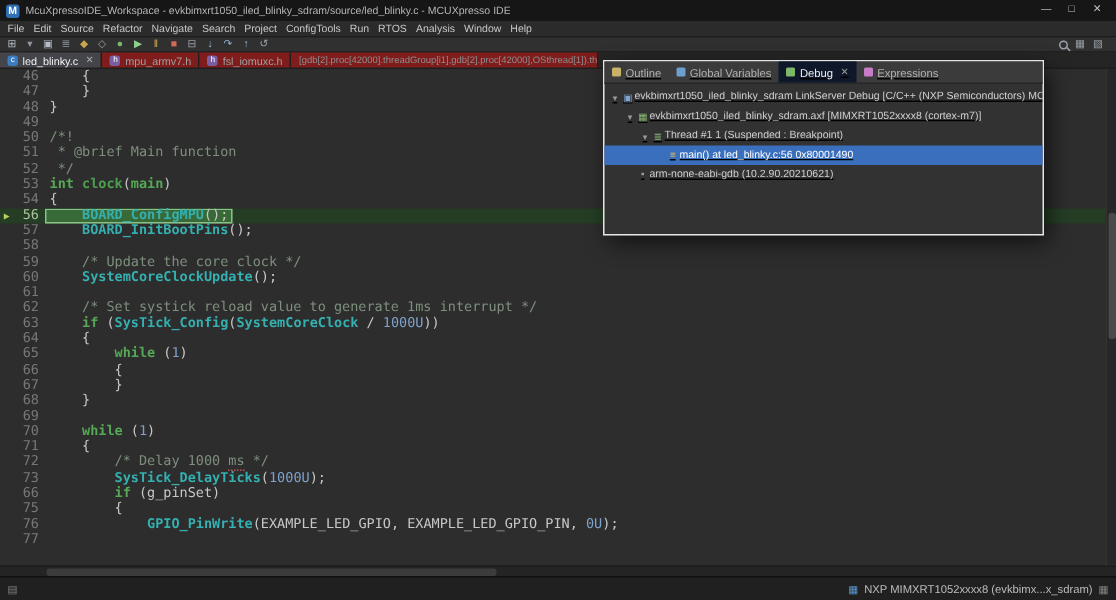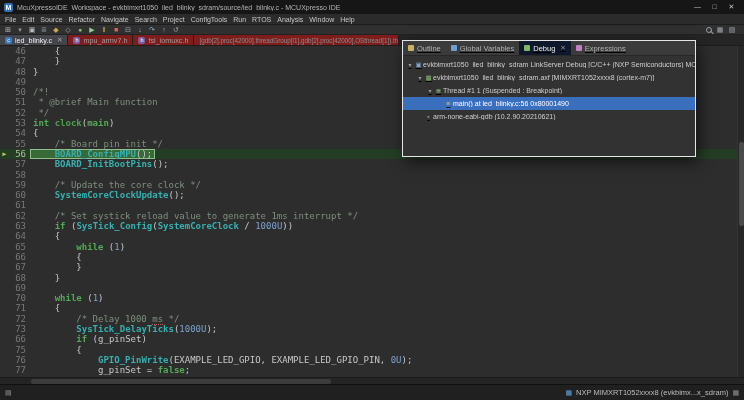--- a/index.html
+++ b/index.html
@@ -157,21 +157,20 @@
     <div>
         <div class="code-line"><span class="annot"></span><span class="lnum">46</span><span class="code-text"><span class="tok-p">    {</span></span></div>
         <div class="code-line"><span class="annot"></span><span class="lnum">47</span><span class="code-text"><span class="tok-p">    }</span></span></div>
         <div class="code-line"><span class="annot"></span><span class="lnum">48</span><span class="code-text"><span class="tok-p">}</span></span></div>
         <div class="code-line"><span class="annot"></span><span class="lnum">49</span><span class="code-text"></span></div>
         <div class="code-line"><span class="annot"></span><span class="lnum">50</span><span class="code-text"><span class="tok-c">/*!</span></span></div>
         <div class="code-line"><span class="annot"></span><span class="lnum">51</span><span class="code-text"><span class="tok-c"> * @brief Main function</span></span></div>
         <div class="code-line"><span class="annot"></span><span class="lnum">52</span><span class="code-text"><span class="tok-c"> */</span></span></div>
         <div class="code-line"><span class="annot"></span><span class="lnum">53</span><span class="code-text"><span class="tok-k">int</span><span class="tok-p"> </span><span class="tok-d">clock</span><span class="tok-p">(</span><span class="tok-k">main</span><span class="tok-p">)</span></span></div>
         <div class="code-line"><span class="annot"></span><span class="lnum">54</span><span class="code-text"><span class="tok-p">{</span></span></div>
-        <div class="code-line"><span class="annot"></span><span class="lnum">55</span><span class="code-text"><span class="tok-c">    /* Board pin init */</span></span></div>
         <div class="code-line current"><span class="annot ip">▶</span><span class="lnum">56</span><span class="code-text"><span class="tok-p">    </span><span class="tok-f">BOARD_ConfigMPU</span><span class="tok-p">();</span></span></div>
         <div class="code-line"><span class="annot"></span><span class="lnum">57</span><span class="code-text"><span class="tok-p">    </span><span class="tok-f">BOARD_InitBootPins</span><span class="tok-p">();</span></span></div>
         <div class="code-line"><span class="annot"></span><span class="lnum">58</span></div>
         <div class="code-line"><span class="annot"></span><span class="lnum">59</span><span class="code-text"><span class="tok-c">    /* Update the core clock */</span></span></div>
         <div class="code-line"><span class="annot"></span><span class="lnum">60</span><span class="code-text"><span class="tok-p">    </span><span class="tok-f">SystemCoreClockUpdate</span><span class="tok-p">();</span></span></div>
         <div class="code-line"><span class="annot"></span><span class="lnum">61</span><span class="code-text"></span></div>
         <div class="code-line"><span class="annot"></span><span class="lnum">62</span><span class="code-text"><span class="tok-c">    /* Set systick reload value to generate 1ms interrupt */</span></span></div>
         <div class="code-line"><span class="annot"></span><span class="lnum">63</span><span class="code-text"><span class="tok-p">    </span><span class="tok-k">if</span><span class="tok-p"> (</span><span class="tok-f">SysTick_Config</span><span class="tok-p">(</span><span class="tok-f">SystemCoreClock</span><span class="tok-p"> / </span><span class="tok-n">1000U</span><span class="tok-p">))</span></span></div>
         <div class="code-line"><span class="annot"></span><span class="lnum">64</span><span class="code-text"><span class="tok-p">    {</span></span></div>
         <div class="code-line"><span class="annot"></span><span class="lnum">65</span><span class="code-text"><span class="tok-p">        </span><span class="tok-k">while</span><span class="tok-p"> (</span><span class="tok-n">1</span><span class="tok-p">)</span></span></div>
@@ -179,21 +178,21 @@
         <div class="code-line"><span class="annot"></span><span class="lnum">67</span><span class="code-text"><span class="tok-p">        }</span></span></div>
         <div class="code-line"><span class="annot"></span><span class="lnum">68</span><span class="code-text"><span class="tok-p">    }</span></span></div>
         <div class="code-line"><span class="annot"></span><span class="lnum">69</span><span class="code-text"></span></div>
         <div class="code-line"><span class="annot"></span><span class="lnum">70</span><span class="code-text"><span class="tok-p">    </span><span class="tok-k">while</span><span class="tok-p"> (</span><span class="tok-n">1</span><span class="tok-p">)</span></span></div>
         <div class="code-line"><span class="annot"></span><span class="lnum">71</span><span class="code-text"><span class="tok-p">    {</span></span></div>
         <div class="code-line"><span class="annot"></span><span class="lnum">72</span><span class="code-text"><span class="tok-c">        /* Delay 1000 </span><span class="tok-m">ms</span><span class="tok-c"> */</span></span></div>
         <div class="code-line"><span class="annot"></span><span class="lnum">73</span><span class="code-text"><span class="tok-p">        </span><span class="tok-f">SysTick_DelayTicks</span><span class="tok-p">(</span><span class="tok-n">1000U</span><span class="tok-p">);</span></span></div>
         <div class="code-line"><span class="annot"></span><span class="lnum">66</span><span class="code-text"><span class="tok-p">        </span><span class="tok-k">if</span><span class="tok-p"> (g_pinSet)</span></span></div>
         <div class="code-line"><span class="annot"></span><span class="lnum">75</span><span class="code-text"><span class="tok-p">        {</span></span></div>
         <div class="code-line"><span class="annot"></span><span class="lnum">76</span><span class="code-text"><span class="tok-p">            </span><span class="tok-f">GPIO_PinWrite</span><span class="tok-p">(EXAMPLE_LED_GPIO, EXAMPLE_LED_GPIO_PIN, </span><span class="tok-n">0U</span><span class="tok-p">);</span></span></div>
-        <div class="code-line"><span class="annot"></span><span class="lnum">77</span><span class="code-text"><span class="tok-p">            g_pinSet = </span><span class="tok-k">false</span><span class="tok-p">;</span></span></div>
+        <div class="code-line"><span class="annot"></span><span class="lnum">77</span></div>
       </div>
   </div>
   <div class="vscroll">
     <div class="vthumb"></div>
   </div>
   <div class="hscroll">
     <div class="hthumb"></div>
   </div>
 
   <div class="debug-panel">

